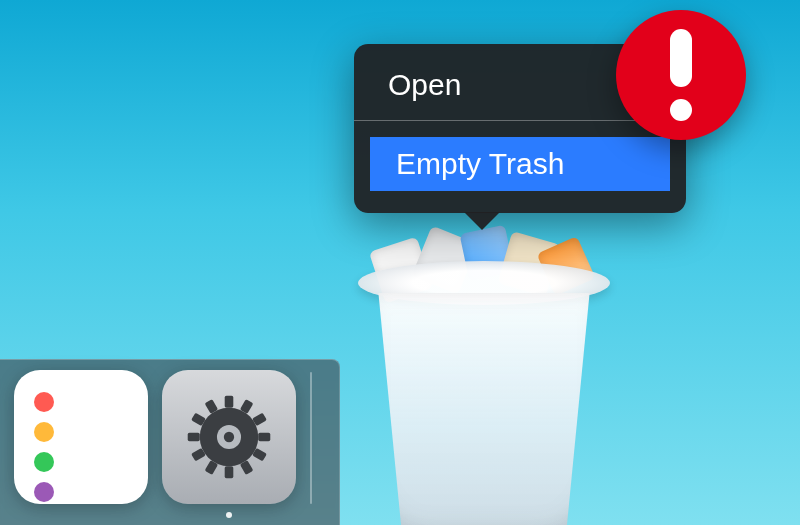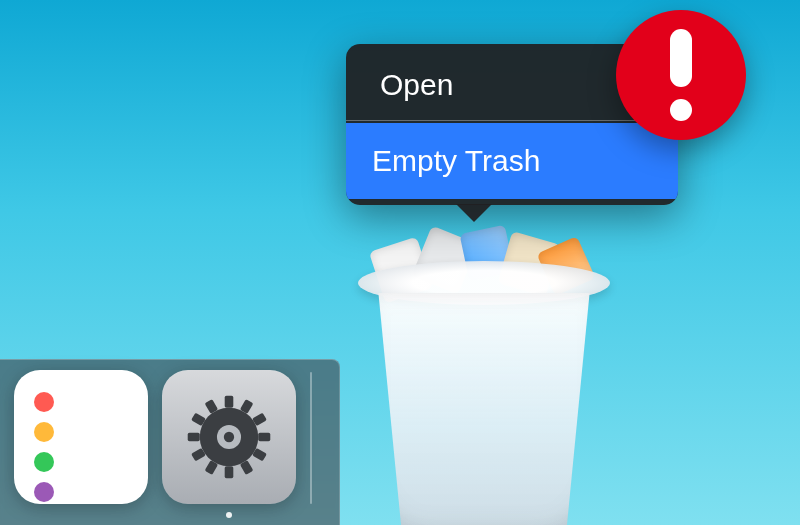--- a/index.html
+++ b/index.html
@@ -129,21 +129,21 @@
     }
     .c1 { left: 0px;   top: 14px; transform: rotate(-18deg); background:#f4f4f4;}
     .c2 { left: 44px;  top: 4px;  transform: rotate(22deg);  background:#e7e9eb;}
     .c3 { left: 88px;  top: 0px;  transform: rotate(-12deg); background: linear-gradient(45deg,#4aa8ff,#9fd1ff); width:46px;height:48px;}
     .c4 { left: 128px; top: 8px;  transform: rotate(16deg);  background:#f0e3c6;}
     .c5 { left: 168px; top: 14px; transform: rotate(-24deg); background: linear-gradient(#ff9b3a,#ffd19a); width:44px;height:46px;}
 
     
     .menu-wrap {
       position: absolute;
-      left: 346px;
+      left: 354px;
       top: 44px;
       width: 332px;
     }
     .menu {
       background: rgba(32,32,34,0.94);
       border-radius: 14px;
       padding: 6px 0;
       box-shadow: 0 12px 40px rgba(0,0,0,0.4);
       overflow: hidden;
     }
@@ -157,23 +157,23 @@
       display: flex;
       align-items: center;
     }
     .menu-separator {
       height: 1px;
       background: rgba(255,255,255,0.32);
       margin: 2px 0;
     }
     .menu-item.highlight {
       background: #2b7cff;
-      margin: 0;
+      margin: 16px;
       border-radius: 0;
-      padding: 21px 26px;
+      padding: 10px 26px;
     }
     .menu-tail {
       width: 0; height: 0;
       border-left: 18px solid transparent;
       border-right: 18px solid transparent;
       border-top: 18px solid rgba(32,32,34,0.94);
       margin-left: 110px;
       margin-top: -1px;
     }
 

